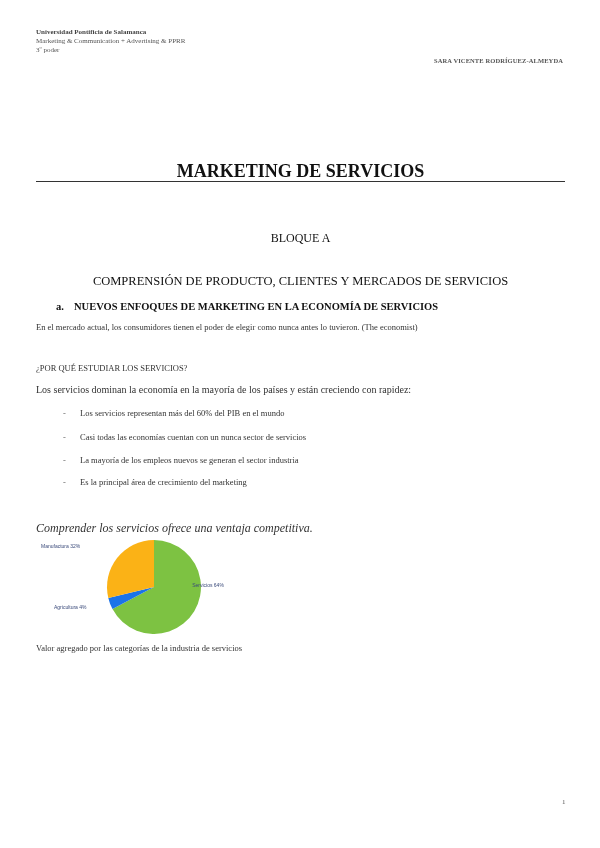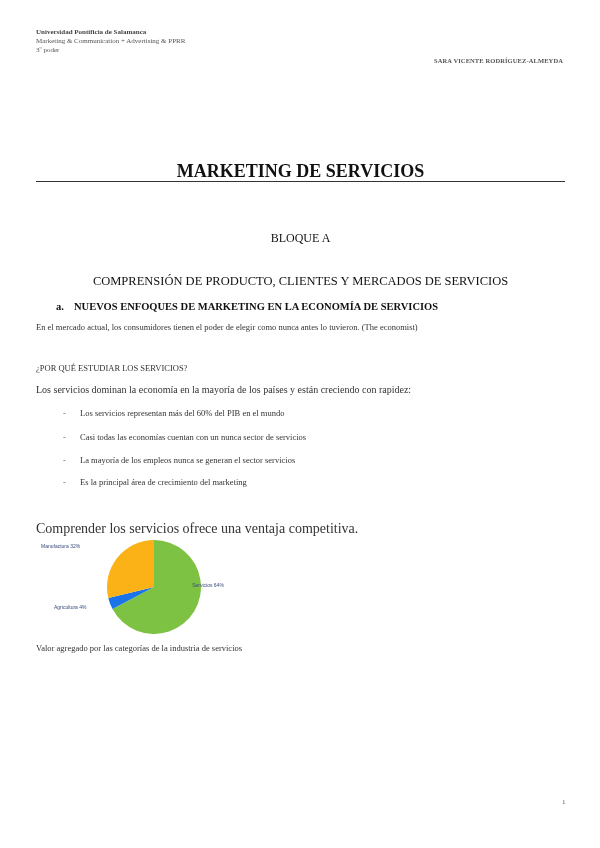--- a/index.html
+++ b/index.html
@@ -13,21 +13,21 @@
   .rule { left: 36px; width: 529px; top: 181px; height: 0; border-top: 1.3px solid #333; }
   .bloque { left: 36px; width: 529px; top: 231px; text-align: center; font-size: 12px; color: #111; }
   .bloque-sub { left: 36px; width: 529px; top: 251px; text-align: center; font-size: 12.5px; color: #111; margin-top: 23px; }
   .sec-a { left: 56px; top: 301px; font-size: 10.5px; font-weight: bold; color: #111; }
   .sec-a .num { display: inline-block; width: 18px; }
   .p1 { left: 36px; top: 322px; font-size: 8.5px; color: #333; }
   .why { left: 36px; top: 363px; font-size: 8.5px; color: #333; }
   .p2 { left: 36px; top: 384px; font-size: 10px; color: #333; }
   .bullet { left: 63px; font-size: 8.5px; color: #333; }
   .bullet .dash { display: inline-block; width: 17px; color: #666; }
-  .p3 { left: 36px; top: 521px; font-size: 14px; color: #333; }
+  .p3 { left: 36px; top: 521px; font-size: 12px; color: #333; font-style: italic; }
   .chart { left: 36px; top: 538px; width: 190px; height: 96px; }
   .caption { left: 36px; top: 643px; font-size: 8.5px; color: #333; }
   .pageno { left: 562px; top: 798px; font-size: 7px; color: #555; }
   .lbl { font-family: "Liberation Sans", "DejaVu Sans", sans-serif; font-size: 5px; fill: #3a4a7a; }
 </style>
 </head>
 <body>
 
 <div class="abs hdr-l">
   <div class="uni">Universidad Pontificia de Salamanca</div>
@@ -50,21 +50,21 @@
 <div class="abs why">¿POR QUÉ ESTUDIAR LOS SERVICIOS?</div>
 <div class="abs p2">Los servicios dominan la economía en la mayoría de los países y están creciendo con rapidez:</div>
 
 <div class="abs bullet" style="top:408px">
   <span class="dash">-</span><span>Los servicios representan más del 60% del PIB en el mundo</span>
 </div>
 <div class="abs bullet" style="top:432px">
   <span class="dash">-</span><span>Casi todas las economías cuentan con un nunca sector de servicios</span>
 </div>
 <div class="abs bullet" style="top:455px">
-  <span class="dash">-</span><span>La mayoría de los empleos nunca se generan el sector servicios</span>
+  <span class="dash">-</span><span>La mayoría de los empleos nuevos se generan el sector industria</span>
 </div>
 <div class="abs bullet" style="top:477px">
   <span class="dash">-</span><span>Es la principal área de crecimiento del marketing</span>
 </div>
 
 <div class="abs p3">Comprender los servicios ofrece una ventaja competitiva.</div>
 
 <svg class="abs chart" viewBox="0 0 190 96" width="190" height="96">
 
   <path d="M118,49 L118,2 A47,47 0 1,1 76.5,71.1 Z" fill="#7dc242"></path>

